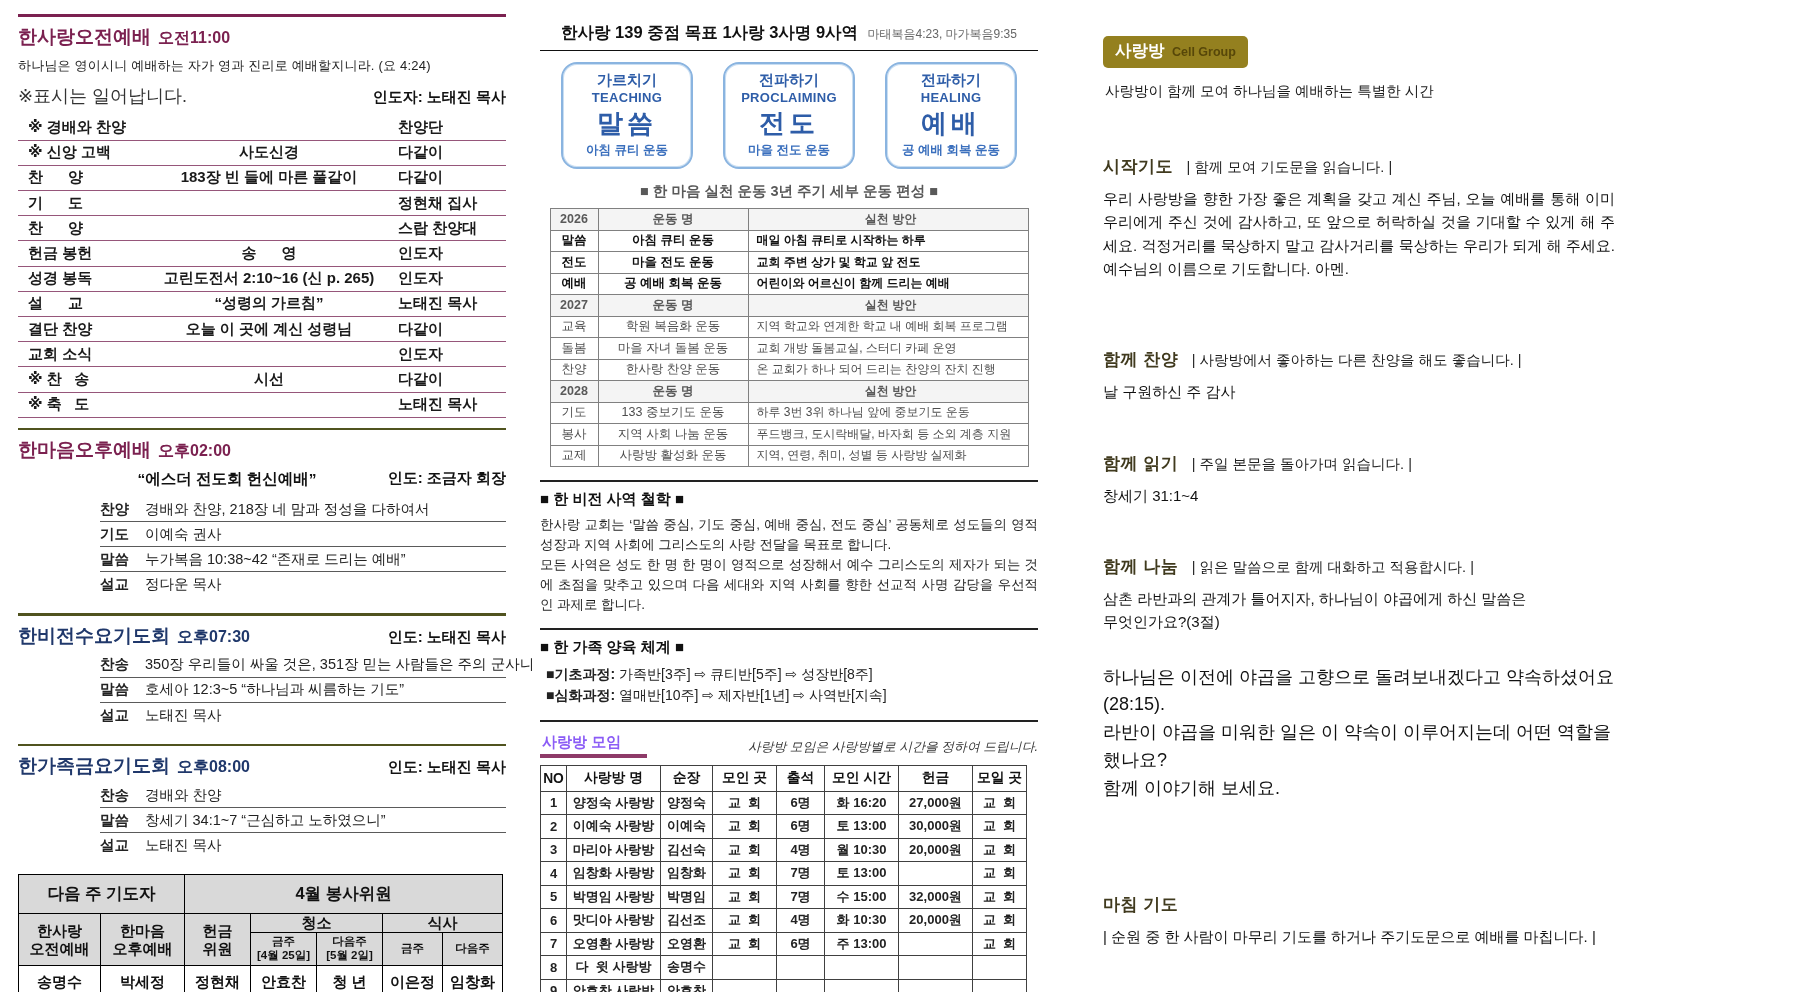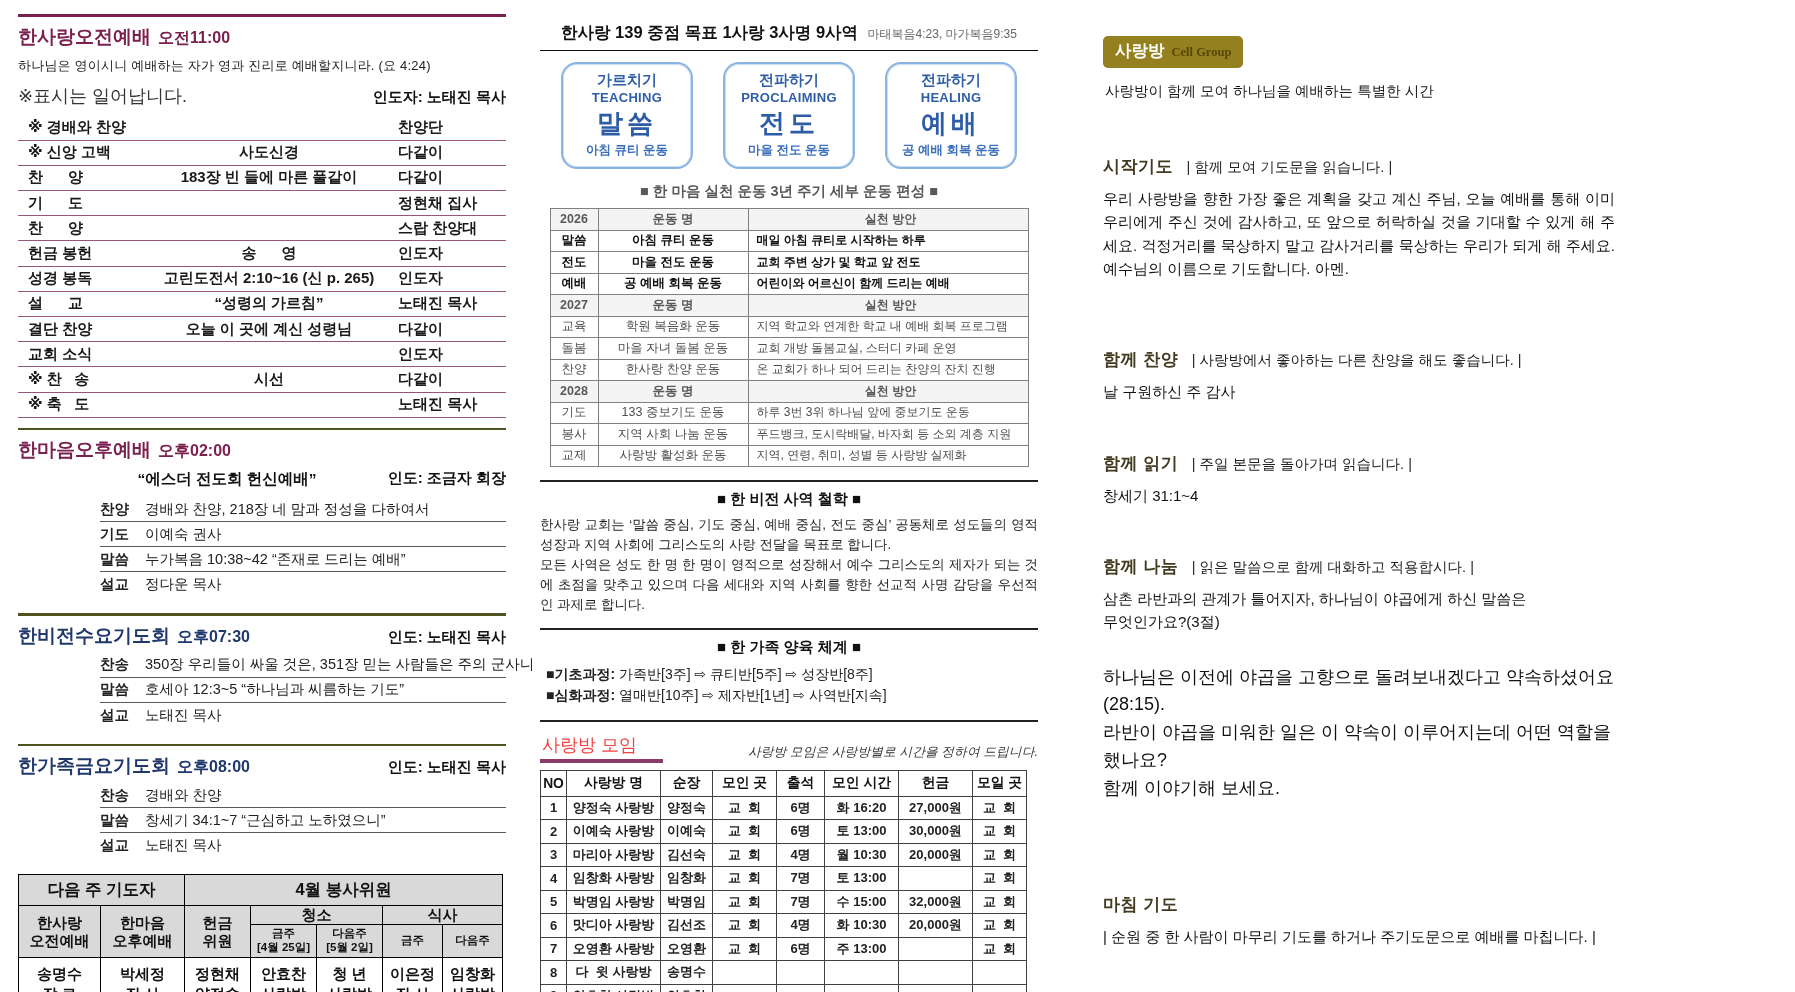--- a/index.html
+++ b/index.html
@@ -35,21 +35,21 @@
     border-bottom:1px solid #5a5a5a; font-size:14.5px; color:#222; }
   .s-row:last-child { border-bottom:none; }
   .s-label { font-weight:600; white-space:pre; }
   .s-content { white-space:pre; }
   .gap6 { height:6px; }
 
   table.duty { margin-top:16px; width:484px; border-collapse:collapse; table-layout:fixed; }
   table.duty th, table.duty td { border:1.2px solid #000; text-align:center; vertical-align:middle;
     white-space:pre-line; background:#fff; }
   table.duty th { background:#d9d9d9; font-weight:800; }
-  .duty .h1 { font-size:16.5px; height:31px;margin-top:13px; }
+  .duty .h1 { font-size:16.5px; height:39px;margin-top:13px; }
   .duty .h2 { font-size:15px; line-height:1.2; }
   .duty .h3 { font-size:11.5px; line-height:1.2; height:33px; font-weight:700; }
   .duty td.val { font-size:15px; font-weight:600; height:52px; line-height:1.35; }
 
   
   .col-mid { position:absolute; left:540px; top:0; width:498px; }
   .m-header { margin-top:22px; text-align:center; padding-bottom:6px; border-bottom:1.8px solid #111; }
   .m-title { font-size:16.5px; font-weight:800; color:#111; }
   .m-ref { font-size:12px; color:#666; margin-left:5px; }
   .boxes { display:flex; justify-content:center; gap:30px; margin-top:11px; }
@@ -63,40 +63,40 @@
   table.plan { margin:7px auto 0; width:478px; border-collapse:collapse; table-layout:fixed;
     border:1.6px solid #404040; }
   table.plan td { border:1px solid #808080; height:21.5px; text-align:center;
     font-size:12.5px; padding:1px 3px; white-space:nowrap; overflow:hidden; }
   table.plan td.c3 { text-align:left; padding-left:8px; font-size:12px; }
   tr.year td { color:#595959; font-weight:700; background:#f4f4f4; }
   tr.year td.c3 { text-align:center; }
   tr.bold td { color:#111; font-weight:800; }
   tr.norm td { color:#4d4d4d; font-weight:500;margin-top:31px; }
   .m-divider { height:1.6px; background:#222; margin-top:13px; }
-  .vision-title, .nurture-title { margin-top:8px; text-align:center; font-size:15px; font-weight:800; color:#111; }
+  .vision-title, .nurture-title { margin-top:8px; text-align:left; font-size:15px; font-weight:800; color:#111; }
   .vision-body { margin-top:6px; font-size:13.4px; color:#1f1f1f; line-height:1.5;
     text-align:justify; white-space:pre-line; }
   .nurture-lines { margin-top:7px; font-size:14px; color:#222; line-height:1.55; padding-left:6px; }
   .n-label { font-weight:800; }
   .sb-head { margin-top:11px; display:flex; justify-content:space-between; align-items:flex-end; }
-  .sb-title { font-size:18px; font-weight:400; color:#ef4444; border-bottom:4.5px solid #8e3a68;
+  .sb-title { font-size:15px; font-weight:700; color:#8b5cf6; border-bottom:4.5px solid #8e3a68;
     padding:0 26px 2px 2px; }
   .sb-note { font-style:italic; font-size:12.8px; color:#333; padding-bottom:2px; }
   table.sb { margin-top:7px; width:486px; border-collapse:collapse; table-layout:fixed;
     border:1.6px solid #333; }
   table.sb th, table.sb td { border:1px solid #404040; text-align:center; white-space:pre;
     overflow:hidden; }
   table.sb th { font-size:13.8px; font-weight:800; height:26px; color:#111; }
   table.sb td { font-size:13px; font-weight:600; height:23.5px; color:#222; }
 
   
   .col-right { position:absolute; left:1103px; top:0; width:512px; height:992px; }
   .badge { position:absolute; top:36px; left:0; background:#94801f; border-radius:5px;
-    padding:4px 12px 6px;font-family:Liberation Serif, serif; }
+    padding:4px 12px 6px; }
   .badge-title { color:#ffffff; font-weight:800; font-size:16.5px; }
   .badge-sub { color:#574709; font-weight:800; font-size:12.5px; margin-left:3px; }
   .tagline { position:absolute; top:82px; left:2px; font-size:14.5px; color:#1a1a1a; }
   .r-sec { position:absolute; left:0; width:512px; }
   .r-title { display:inline; font-size:17px; font-weight:800; color:#403a1e; letter-spacing:0.5px; }
   .r-hint { display:inline; font-size:14.5px; color:#222; margin-left:9px;text-align:right; }
   .r-body { margin-top:9px; font-size:15px; color:#111; line-height:1.55;
     text-align:justify; white-space:pre-line; }
   .r-body.plain { text-align:left; }
   .r-body2 { margin-top:30px; font-size:18px; color:#111; line-height:1.55;

